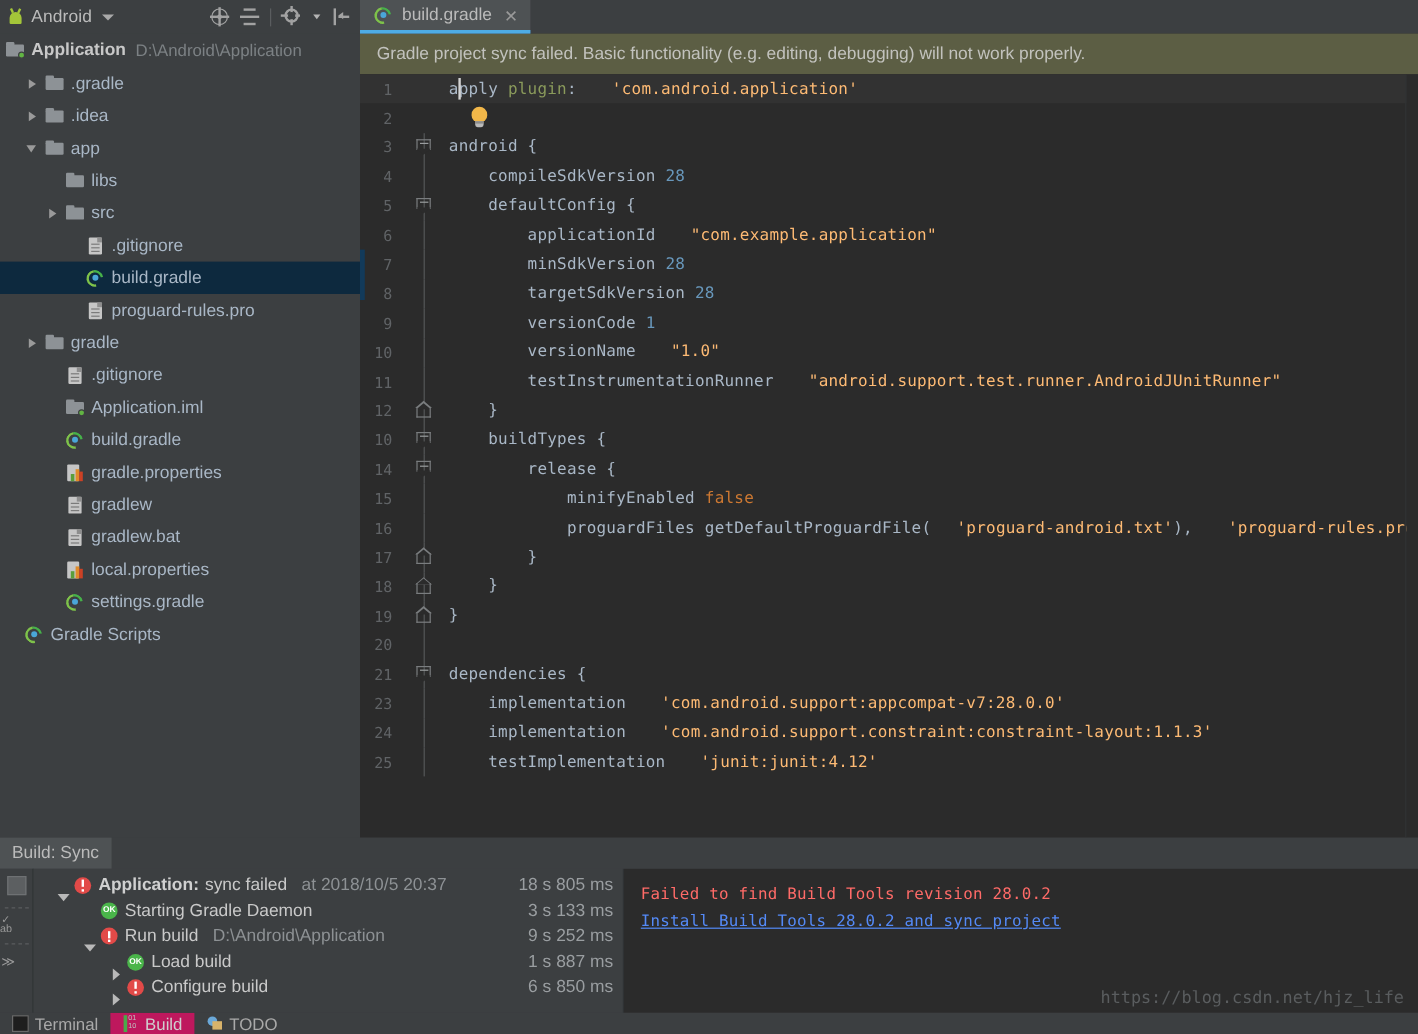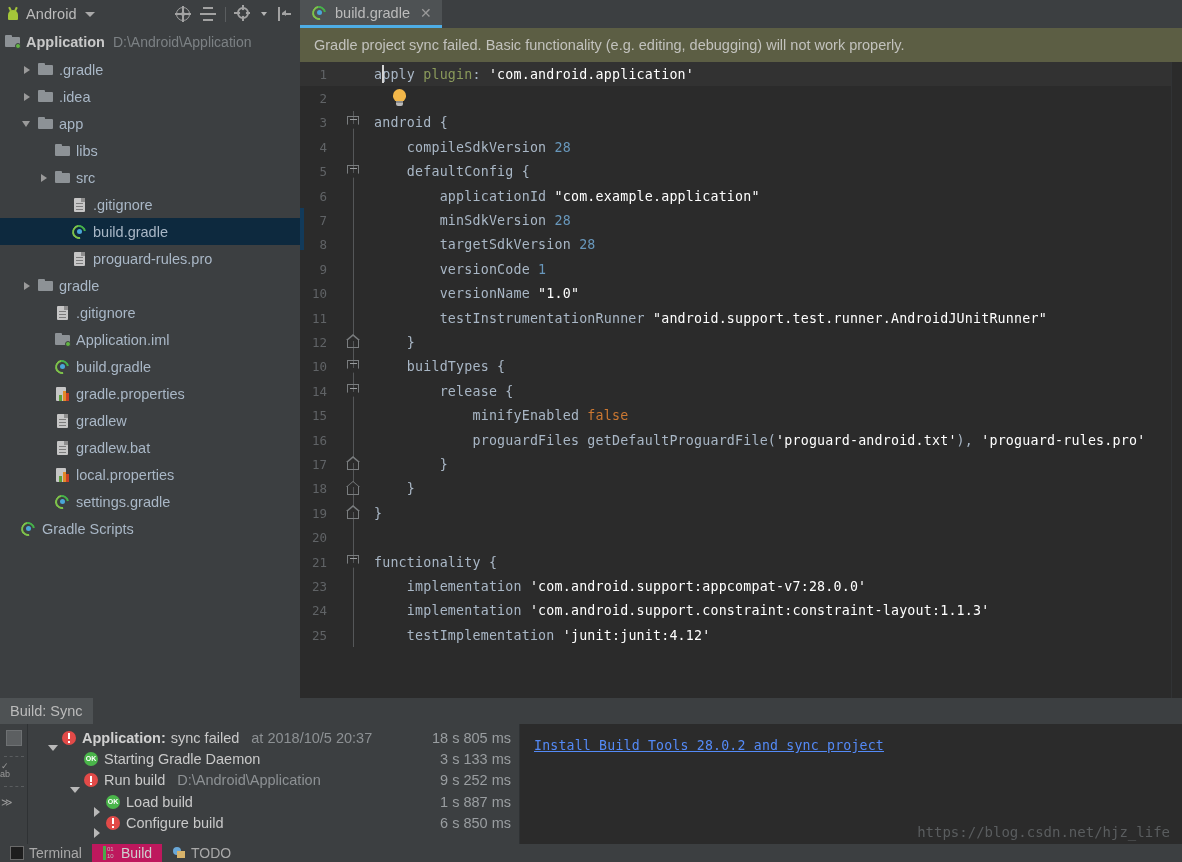--- a/index.html
+++ b/index.html
@@ -237,21 +237,21 @@
   }
   .fold.up .capin {
     position: absolute; left: 0px; top: 0.5px; width: 0; height: 0;
     border-left: 6px solid transparent; border-right: 6px solid transparent;
     border-bottom: 5px solid #2b2b2b;
   }
   .ctext {
     white-space: pre; color: #a9b7c6; letter-spacing: .2px;
   }
   .kw   { color: #cc7832; }
-  .str  { color: #ffffff; }
+  .str  { color: #fdba74; margin-left: 21px; }
   .num  { color: #6897bb; }
   .attr { color: #9876aa; }
   .plug { color: #8a9a5b; }
   .caret {
     position: absolute; left: 82px; top: 3px; width: 1.6px; height: 18px;
     background: #d4d4d4;
   }
   .bulb {
     position: absolute; left: 92px; top: 3px; width: 16px; height: 18px;
   }
@@ -829,21 +829,21 @@
             <span class="lnum">21</span>
             <span class="gutter2">
               <span class="foldline"></span>
               <span class="fold">
                 <span class="tipb"></span>
                 <span class="box"></span>
                 <span class="tip"></span>
                 <span class="dash"></span>
               </span>
             </span>
-            <span class="ctext">functionality {</span>
+            <span class="ctext">dependencies {</span>
           </div>
           <div class="cline">
             <span class="lnum">23</span>
             <span class="gutter2">
               <span class="foldline"></span>
             </span>
             <span class="ctext">    implementation <span class="str">'com.android.support:appcompat-v7:28.0.0'</span></span>
           </div>
           <div class="cline">
             <span class="lnum">24</span>
@@ -932,20 +932,21 @@
             <span class="bico">
               <span class="err"></span>
               <span class="errbar"></span>
               <span class="errdot"></span>
             </span>
             <span class="blabel">Configure build</span>
             <span class="btime">6 s 850 ms</span>
           </div>
         </div>
       <div id="build-console">
+        <div class="console-err">Failed to find Build Tools revision 28.0.2</div>
         <div class="console-link">Install Build Tools 28.0.2 and sync project</div>
         <div id="watermark">https://blog.csdn.net/hjz_life</div>
       </div>
     </div>
   </div>
 
   <div id="bottom-bar">
     <div class="btab">
       <span class="bicn term-ico"></span>
       <span>Terminal</span>

